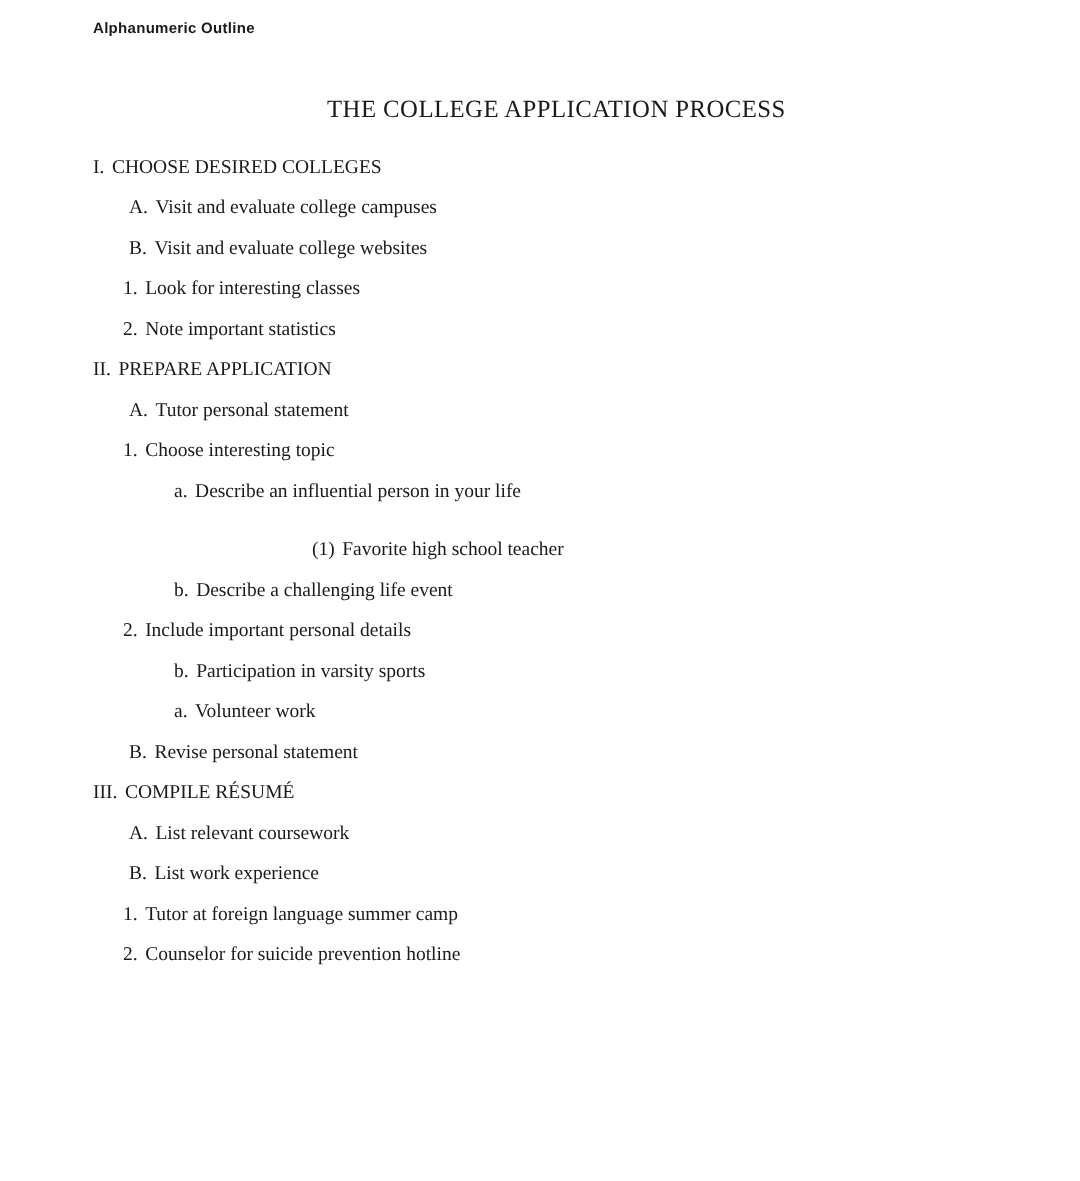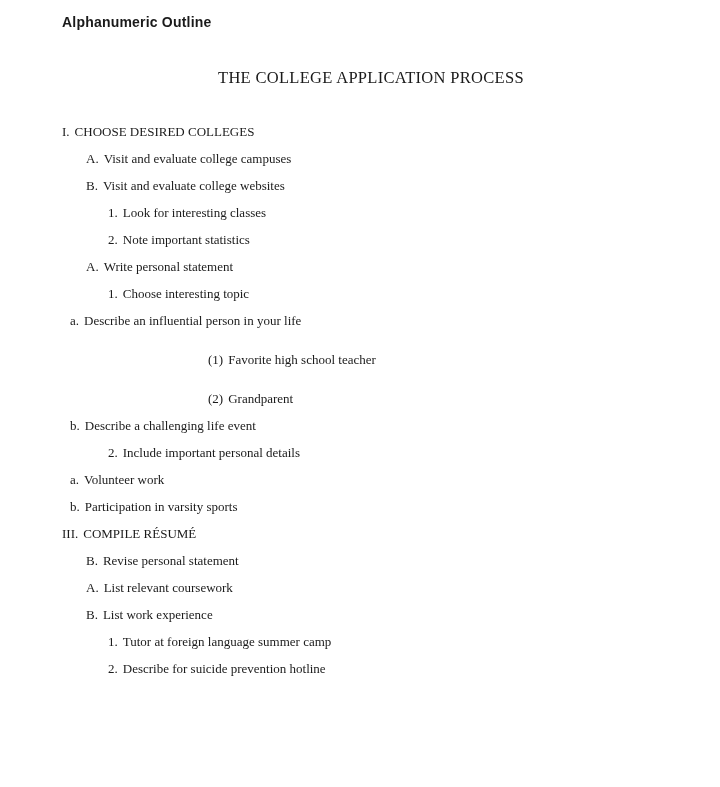--- a/index.html
+++ b/index.html
@@ -18,48 +18,48 @@
   .page {
     width: 720px;
     height: 787px;
     box-sizing: border-box;
     padding: 14px 0 0 0;
     position: relative;
   }
   .doc-heading {
     font-family: "Liberation Sans", sans-serif;
     font-weight: bold;
-    font-size: 14px;
+    font-size: 10px;
     letter-spacing: 0.2px;
     margin-left: 62px;
     margin-bottom: 38px;
   }
   .outline-title {
     font-size: 16.5px;
     letter-spacing: 0.3px;
     margin-left: 218px;
-    margin-bottom: 30px;
+    margin-bottom: 14px;
     font-family: Liberation Serif, serif;
   }
   .outline {
     font-size: 13px;
     line-height: 1;
   }
   .item {
     display: block;
     white-space: nowrap;
     margin-bottom: 0;
     padding-top: 7px;
     padding-bottom: 7px;
   }
   
   .lvl-1 { margin-left: 62px; }
   .lvl-2 { margin-left: 86px; }
-  .lvl-3 { margin-left: 108px; }
-  .lvl-4 { margin-left: 70px; }
+  .lvl-3 { margin-left: 82px; }
+  .lvl-4 { margin-left: 116px; }
   .lvl-5 { margin-left: 208px; margin-top: 12px; }
 
   .marker {
     display: inline-block;
   }
   .text {
     display: inline-block;
   }
   .marker + .text { margin-left: 5px; }
 </style>
@@ -71,30 +71,30 @@
   <div class="doc-heading">Alphanumeric Outline</div>
 
   <div class="outline-title">THE COLLEGE APPLICATION PROCESS</div>
 
   <div class="outline" id="outline-list">
       <div class="item lvl-1"><span class="marker">I.</span><span class="text">CHOOSE DESIRED COLLEGES</span></div>
       <div class="item lvl-2"><span class="marker">A.</span><span class="text">Visit and evaluate college campuses</span></div>
       <div class="item lvl-2"><span class="marker">B.</span><span class="text">Visit and evaluate college websites</span></div>
       <div class="item lvl-3"><span class="marker">1.</span><span class="text">Look for interesting classes</span></div>
       <div class="item lvl-3"><span class="marker">2.</span><span class="text">Note important statistics</span></div>
-      <div class="item lvl-2"><span class="marker">A.</span><span class="text">Write personal statement</span></div>
+      <div class="item lvl-1"><span class="marker">II.</span><span class="text">PREPARE APPLICATION</span></div>
+      <div class="item lvl-2"><span class="marker">A.</span><span class="text">Tutor personal statement</span></div>
       <div class="item lvl-3"><span class="marker">1.</span><span class="text">Choose interesting topic</span></div>
       <div class="item lvl-4"><span class="marker">a.</span><span class="text">Describe an influential person in your life</span></div>
       <div class="item lvl-5"><span class="marker">(1)</span><span class="text">Favorite high school teacher</span></div>
-      <div class="item lvl-5"><span class="marker">(2)</span><span class="text">Grandparent</span></div>
       <div class="item lvl-4"><span class="marker">b.</span><span class="text">Describe a challenging life event</span></div>
       <div class="item lvl-3"><span class="marker">2.</span><span class="text">Include important personal details</span></div>
+      <div class="item lvl-4"><span class="marker">b.</span><span class="text">Participation in varsity sports</span></div>
       <div class="item lvl-4"><span class="marker">a.</span><span class="text">Volunteer work</span></div>
-      <div class="item lvl-4"><span class="marker">b.</span><span class="text">Participation in varsity sports</span></div>
+      <div class="item lvl-2"><span class="marker">B.</span><span class="text">Revise personal statement</span></div>
       <div class="item lvl-1"><span class="marker">III.</span><span class="text">COMPILE RÉSUMÉ</span></div>
-      <div class="item lvl-2"><span class="marker">B.</span><span class="text">Revise personal statement</span></div>
       <div class="item lvl-2"><span class="marker">A.</span><span class="text">List relevant coursework</span></div>
       <div class="item lvl-2"><span class="marker">B.</span><span class="text">List work experience</span></div>
       <div class="item lvl-3"><span class="marker">1.</span><span class="text">Tutor at foreign language summer camp</span></div>
-      <div class="item lvl-3"><span class="marker">2.</span><span class="text">Describe for suicide prevention hotline</span></div>
+      <div class="item lvl-3"><span class="marker">2.</span><span class="text">Counselor for suicide prevention hotline</span></div>
     </div>
 
 </div>
 
 </body></html>

